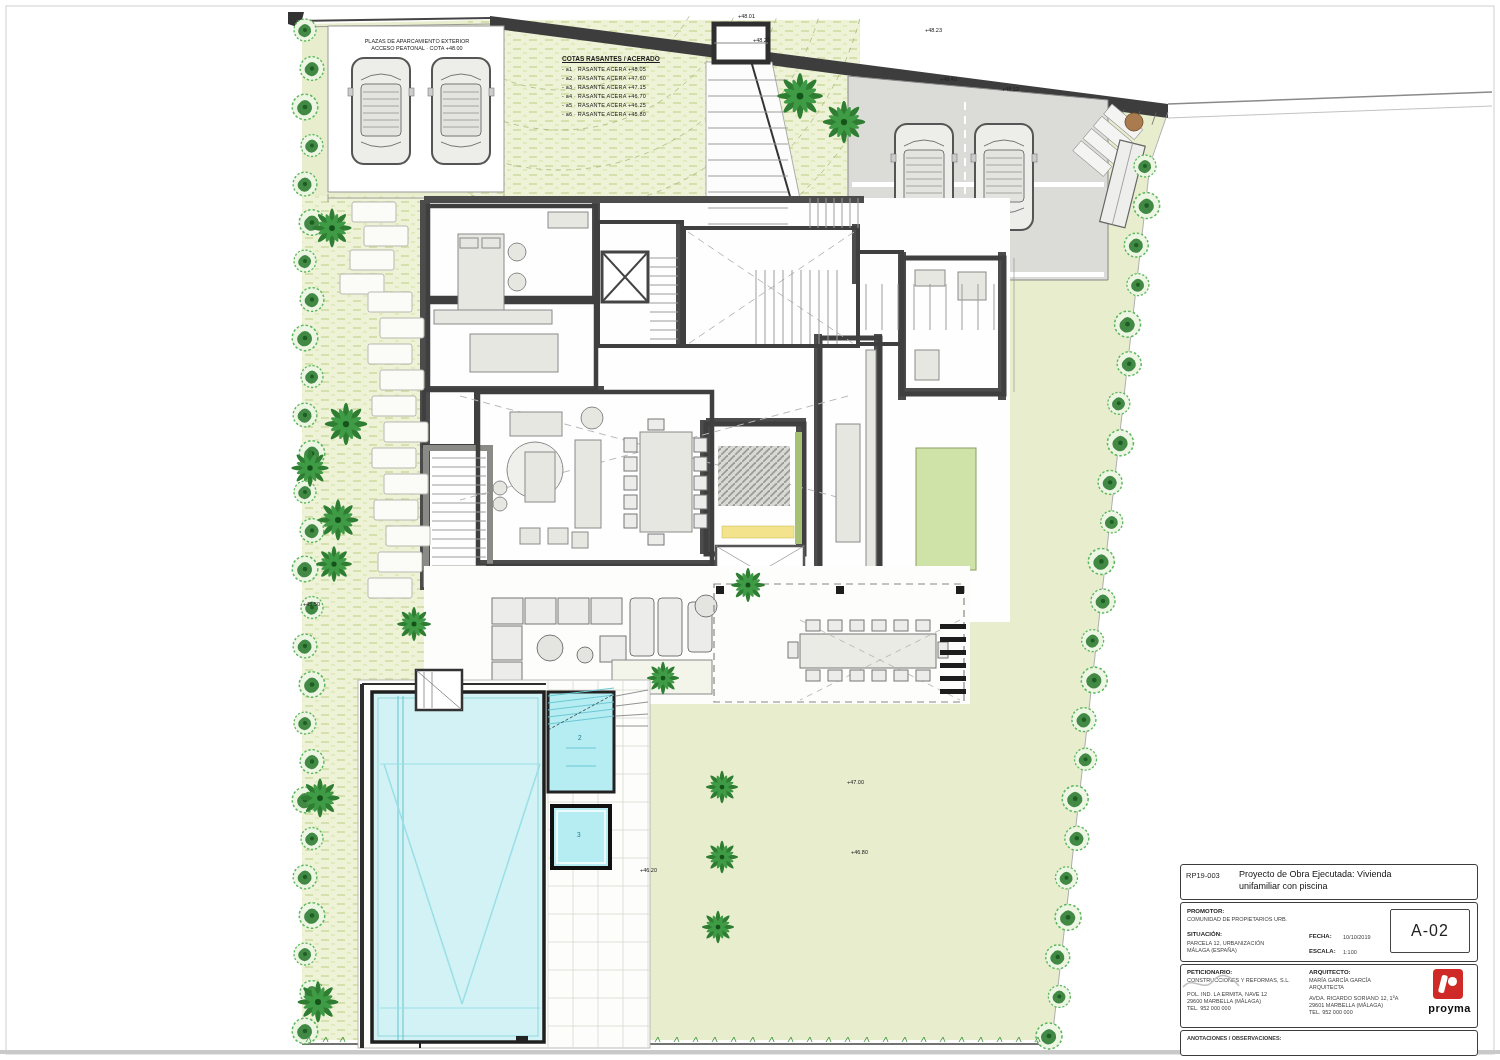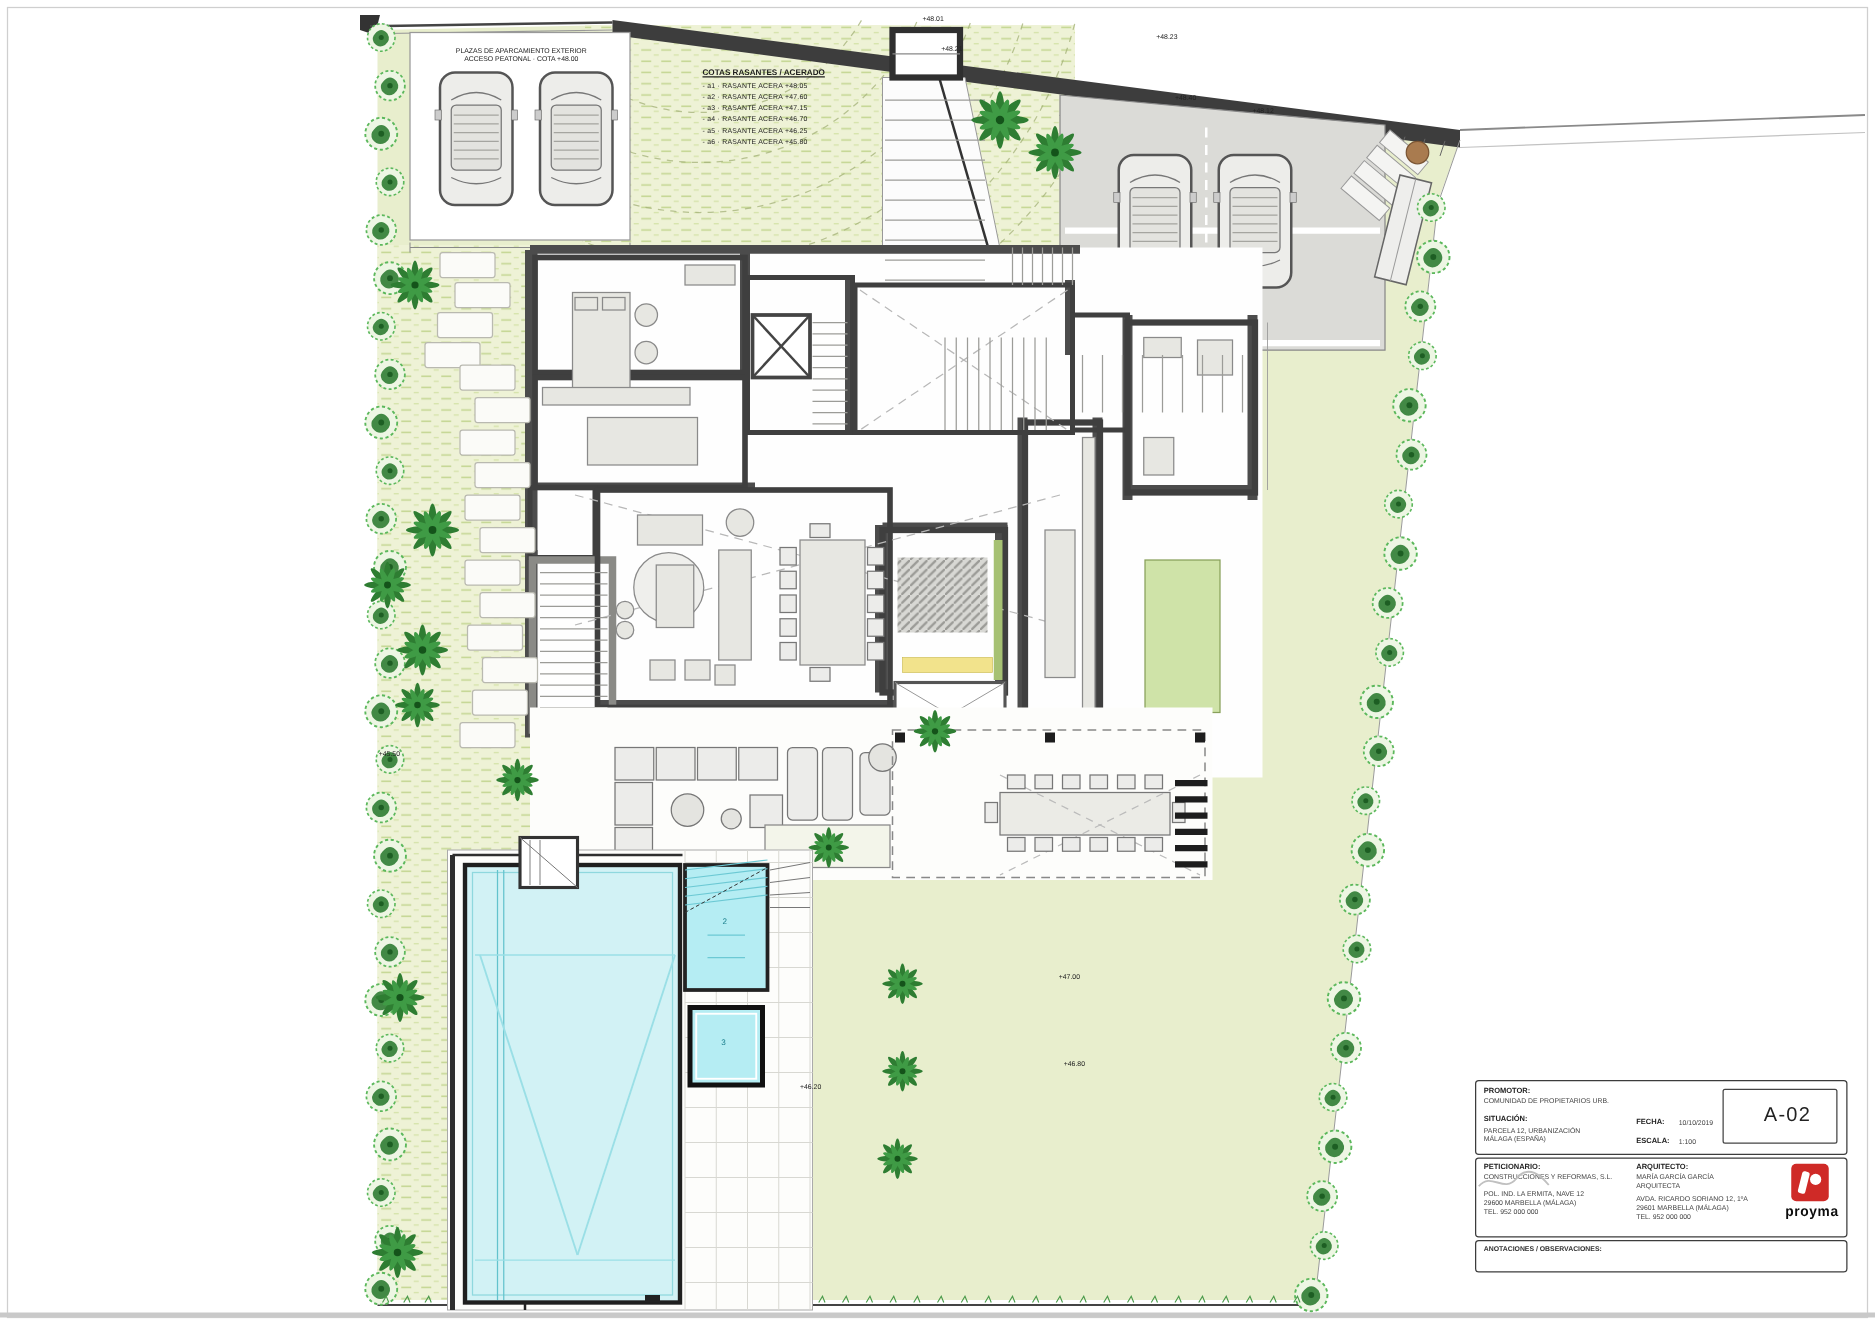--- a/index.html
+++ b/index.html
@@ -18,21 +18,21 @@
   .tb .row{position:relative;background:#fff;border:1.3px solid #3c3c3c;border-radius:3px;margin-bottom:2px;box-sizing:border-box;}
   .tb .r1{height:36px;display:flex;align-items:stretch;}
   .tb .r1 .code{width:58px;font-size:7.5px;padding:6px 2px 0 5px;box-sizing:border-box;}
   .tb .r1 .ttl{flex:1;font-size:9px;line-height:11.5px;padding-top:4px;color:#111;}
   .tb .r2{height:60px;}
   .tb .r3{height:64px;}
   .tb .r4{height:26px;}
   .tb .fld{position:absolute;font-size:6px;font-weight:bold;color:#222;}
   .tb .val{position:absolute;font-size:5.5px;color:#444;line-height:6.5px;}
   .tb .sheetbox{position:absolute;right:7px;top:6px;width:78px;height:42px;border:1.5px solid #444;border-radius:2px;
-       display:flex;align-items:center;justify-content:center;font-size:16px;letter-spacing:1px;color:#222;padding-left:12px;}
+       display:flex;align-items:center;justify-content:center;font-size:16px;letter-spacing:1px;color:#222;}
   .tb .logo{position:absolute;right:14px;top:4px;width:30px;height:30px;background:#cf2a27;border-radius:4px;}
   .tb .logo .g1{position:absolute;left:7px;top:6px;width:6px;height:18px;background:#fff;border-radius:2px;transform:rotate(14deg);}
   .tb .logo .g2{position:absolute;left:15px;top:8px;width:9px;height:9px;background:#fff;border-radius:50%;}
   .tb .wordmark{position:absolute;right:6px;top:37px;font-size:11px;font-weight:800;color:#0d0d0d;letter-spacing:.5px;transform:scaleY(1.05);}
   .tb .obs{font-size:5.5px;font-weight:bold;color:#333;padding:4px 0 0 6px;}
   .sig{position:absolute;right:52px;top:8px;}
 </style>
 </head>
 <body>
 
@@ -587,20 +587,27 @@
 <div class="lbl" style="left:1002px;top:86px">+48.12</div>
 <div class="lbl" style="left:753px;top:37px">+48.21</div>
 <div class="lbl" style="left:847px;top:779px">+47.00</div>
 <div class="lbl" style="left:851px;top:849px">+46.80</div>
 <div class="lbl" style="left:640px;top:867px">+46.20</div>
 <div class="lbl" style="left:303px;top:601px">+45.50</div>
 <div class="poolnum" style="left:578px;top:734px">2</div>
 <div class="poolnum" style="left:577px;top:831px">3</div>
 
 <div class="tb">
+  <div class="row r1">
+    <div class="code">RP19-003</div>
+    <div class="ttl">
+      <div>Proyecto de Obra Ejecutada: Vivienda</div>
+      <div>unifamiliar con piscina</div>
+    </div>
+  </div>
   <div class="row r2">
     <div class="fld" style="left:6px;top:5px">PROMOTOR:</div>
     <div class="val" style="left:6px;top:13px">COMUNIDAD DE PROPIETARIOS URB.</div>
     <div class="fld" style="left:6px;top:28px">SITUACIÓN:</div>
     <div class="val" style="left:6px;top:37px">PARCELA 12, URBANIZACIÓN</div>
     <div class="val" style="left:6px;top:44px">MÁLAGA (ESPAÑA)</div>
     <div class="fld" style="left:128px;top:30px">FECHA:</div>
     <div class="val" style="left:162px;top:30.5px">10/10/2019</div>
     <div class="fld" style="left:128px;top:45px">ESCALA:</div>
     <div class="val" style="left:162px;top:45.5px">1:100</div>

